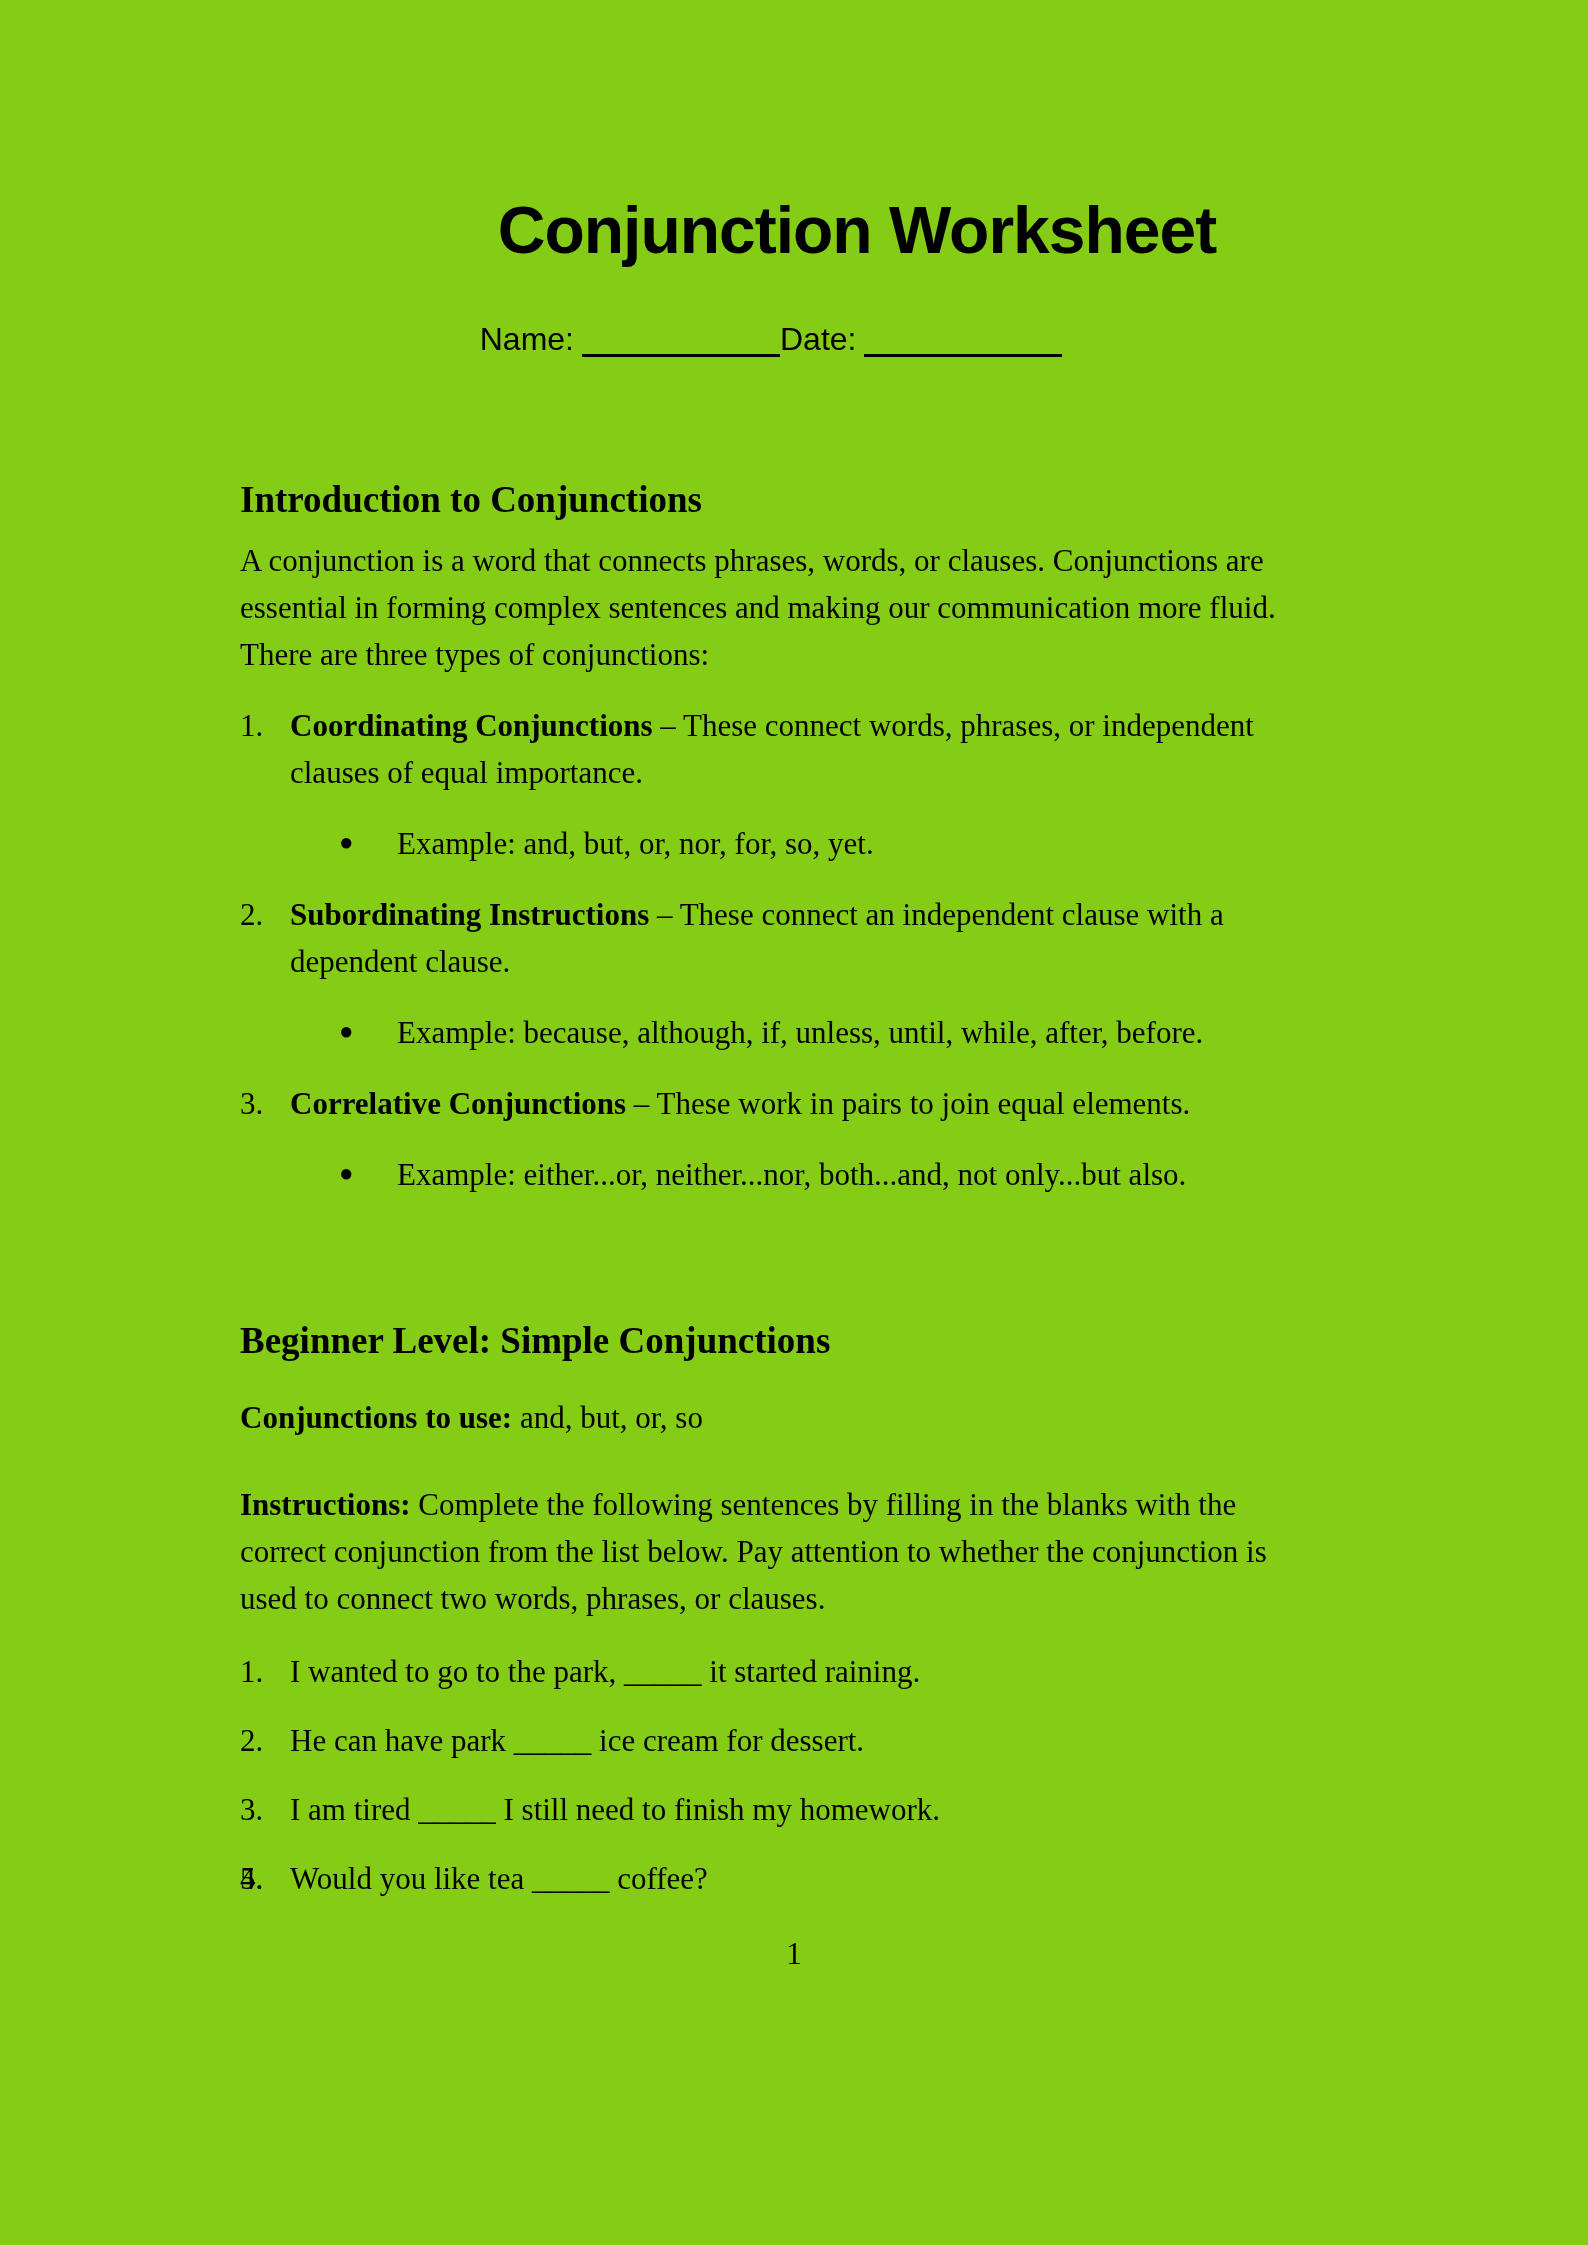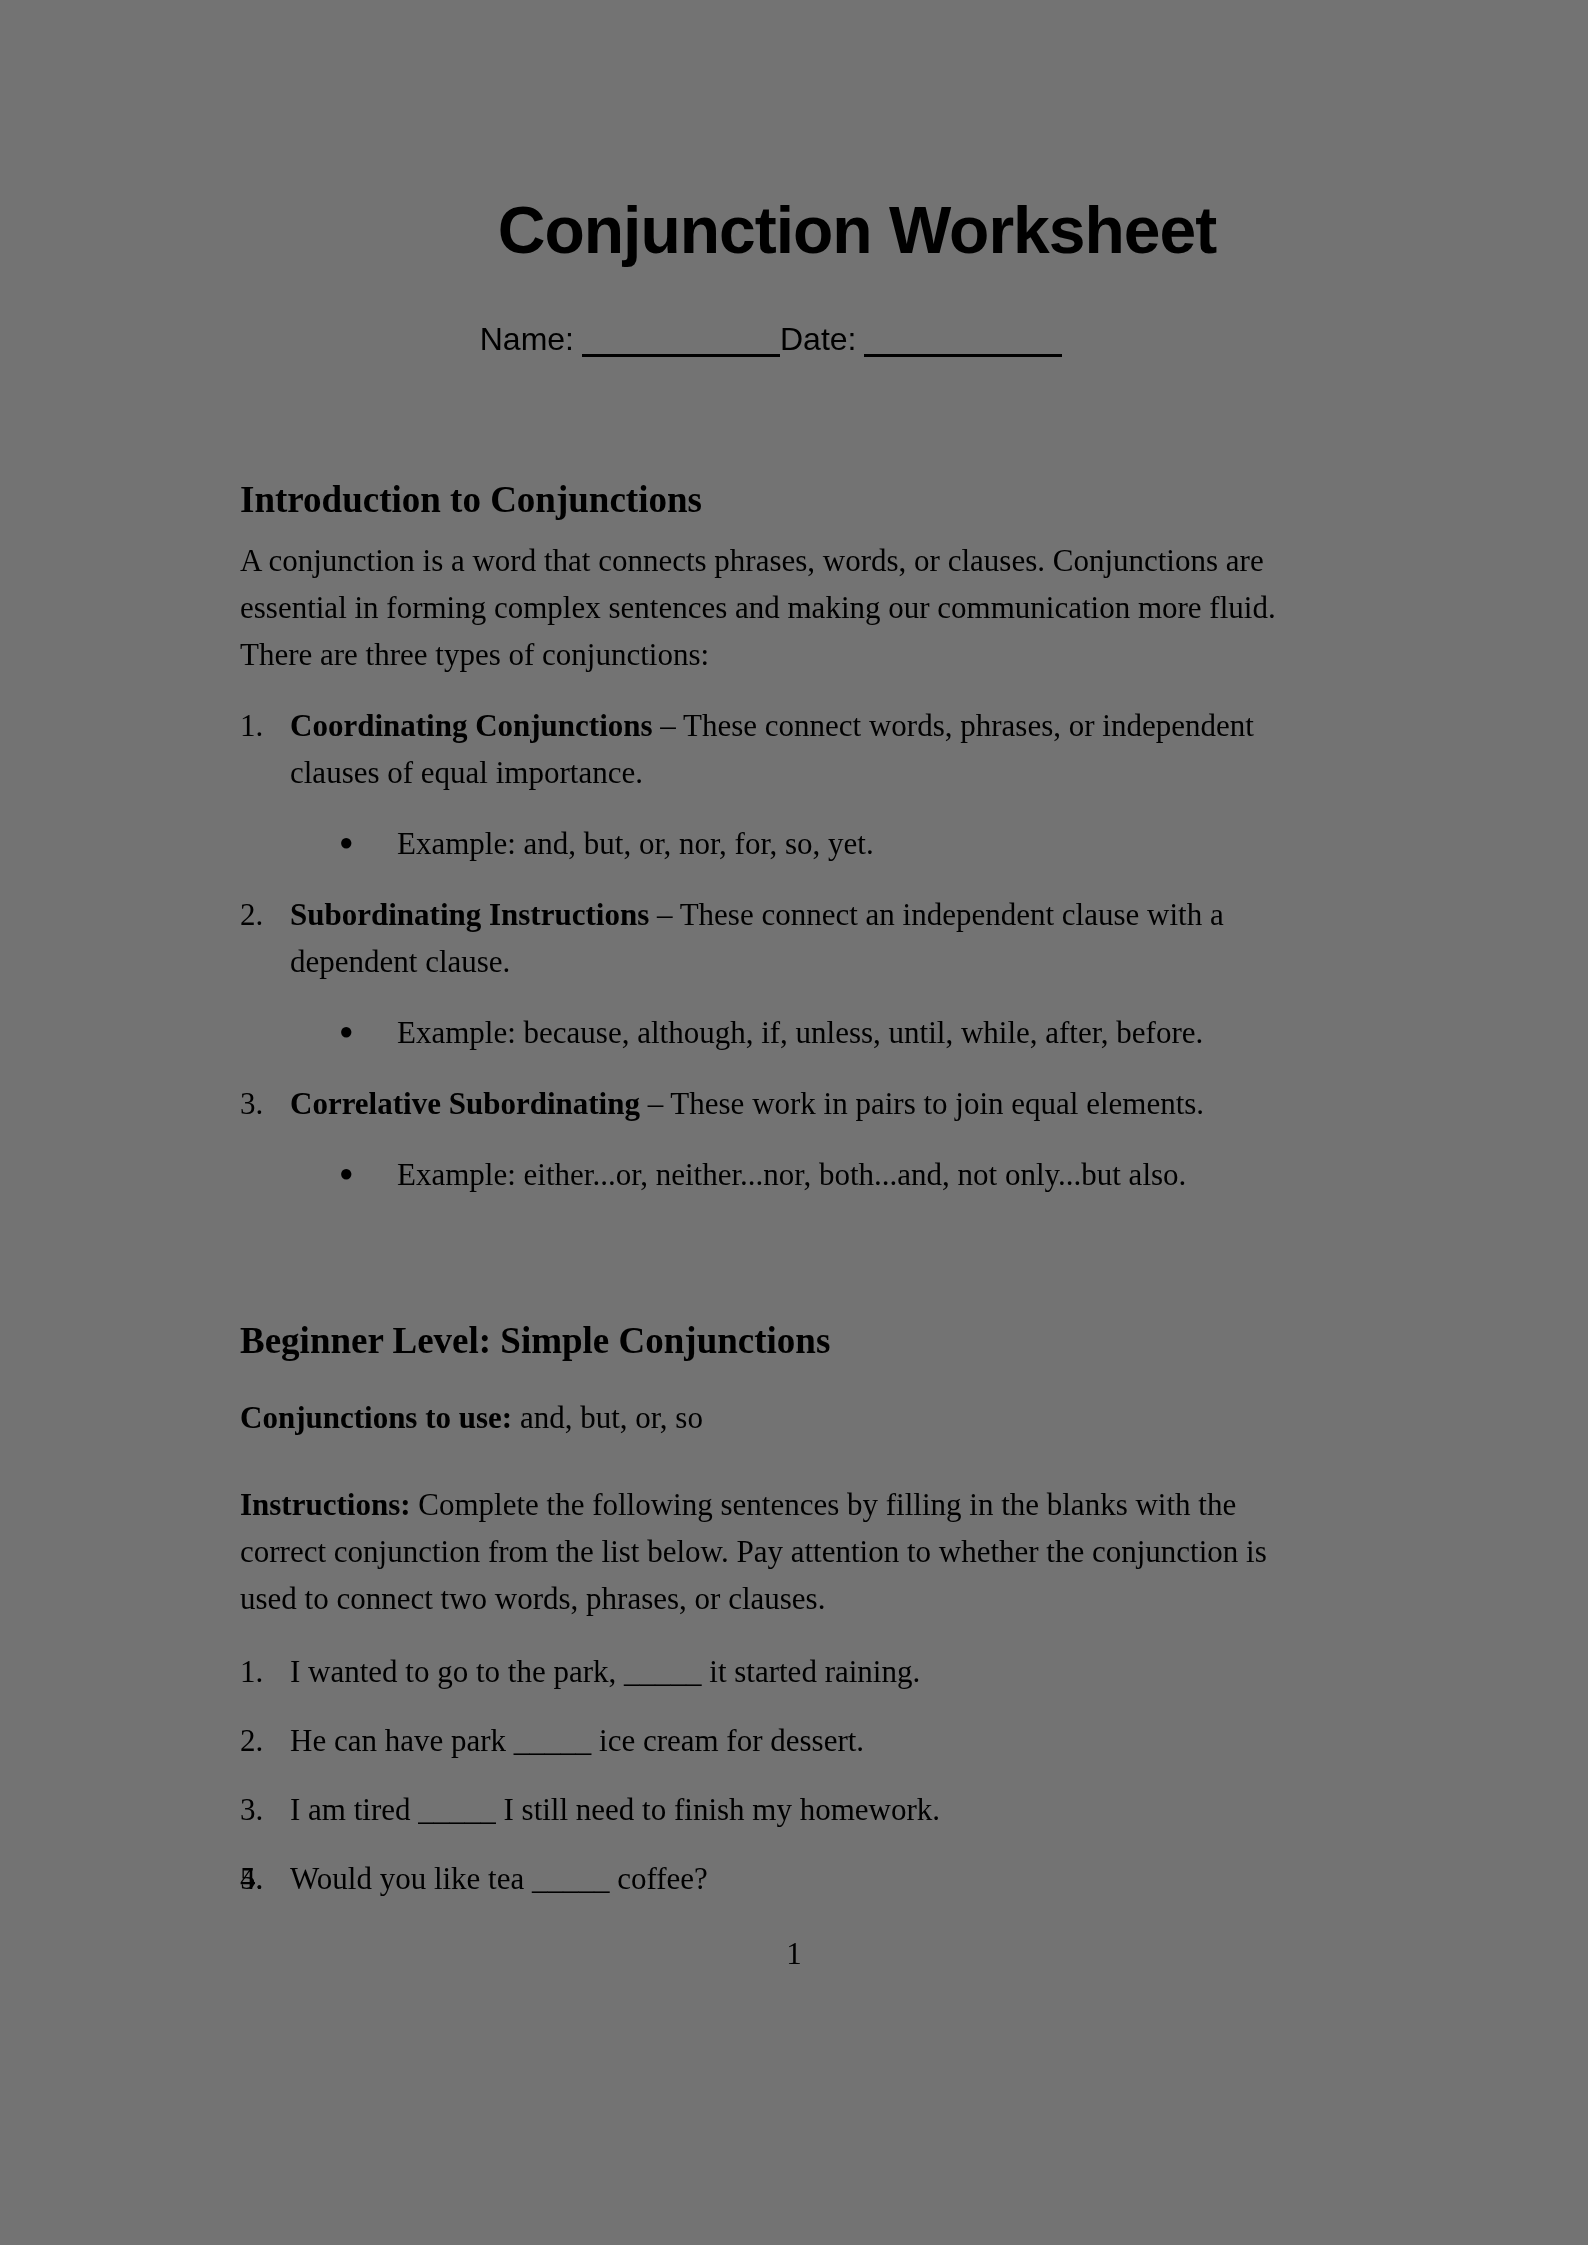--- a/index.html
+++ b/index.html
@@ -1,20 +1,20 @@
 <!DOCTYPE html>
 <html><head>
 <meta charset="utf-8">
 <style>
   html, body { margin: 0; padding: 0; background: #ffffff; }
   .page {
     position: relative;
     width: 1588px;
     height: 2245px;
-    background: #737373;
+    background: #84cc16;
     color: #000000;
     box-sizing: border-box;
     padding: 190px 114px 0 240px;
     overflow: hidden;
     font-family: "Liberation Serif", serif;
   }
   .doc-title {
     font-family: "Liberation Sans", sans-serif;
     font-weight: 700;
     font-size: 66px;
@@ -109,21 +109,21 @@
 There are three types of conjunctions:</p>
 
   <div class="num-item"><span class="num">1.</span><b>Coordinating Conjunctions</b><span class="ws"> – These connect words, phrases, or independent
 clauses of equal importance.</span></div>
   <div class="bullet-item"><span class="bullet">●</span><span>Example: and, but, or, nor, for, so, yet.</span></div>
 
   <div class="num-item"><span class="num">2.</span><b>Subordinating Instructions</b><span class="ws"> – These connect an independent clause with a
 dependent clause.</span></div>
   <div class="bullet-item"><span class="bullet">●</span><span>Example: because, although, if, unless, until, while, after, before.</span></div>
 
-  <div class="num-item"><span class="num">3.</span><b>Correlative Subordinating</b><span class="ws"> – These work in pairs to join equal elements.</span></div>
+  <div class="num-item"><span class="num">3.</span><b>Correlative Conjunctions</b><span class="ws"> – These work in pairs to join equal elements.</span></div>
   <div class="bullet-item"><span class="bullet">●</span><span>Example: either...or, neither...nor, both...and, not only...but also.</span></div>
 
   <h2 class="section-heading second">Beginner Level: Simple Conjunctions</h2>
 
   <p class="body-par conj-line"><b>Conjunctions to use:</b><span> and, but, or, so</span></p>
 
   <p class="body-par instructions"><b>Instructions:</b><span class="ws"> Complete the following sentences by filling in the blanks with the
 correct conjunction from the list below. Pay attention to whether the conjunction is
 used to connect two words, phrases, or clauses.</span></p>
 

